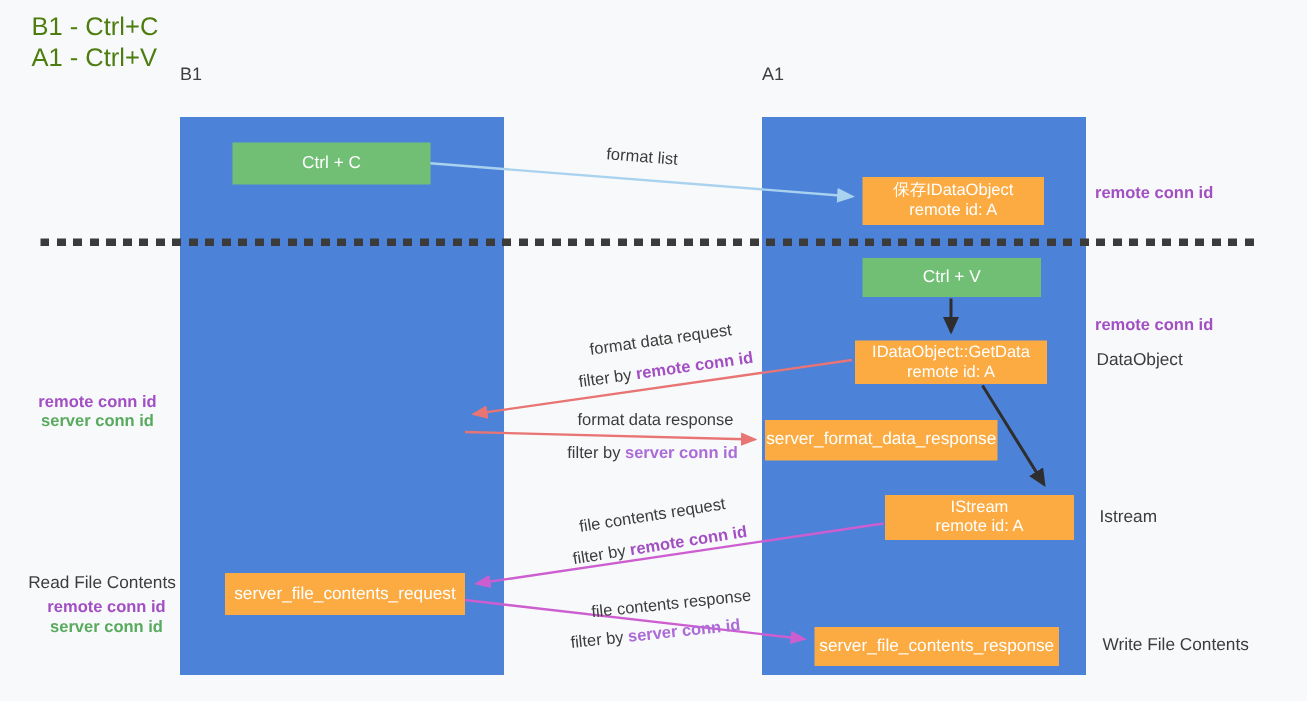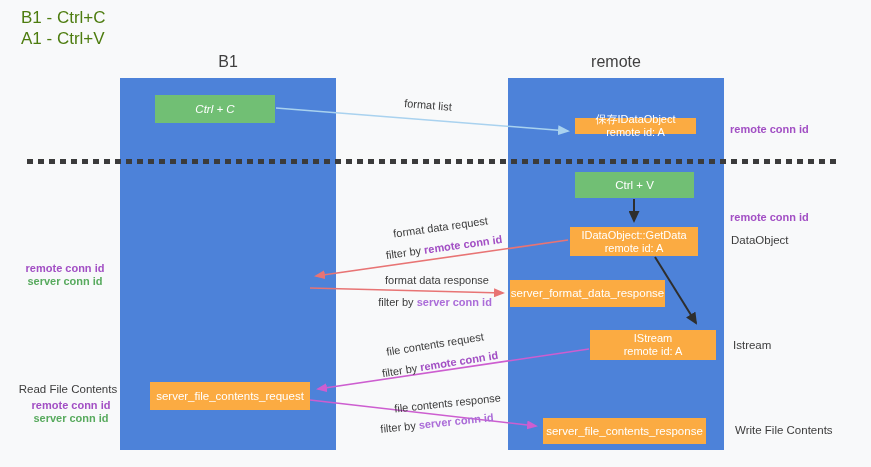--- a/index.html
+++ b/index.html
@@ -9,22 +9,22 @@
     width: 871px; height: 467px;
     background: #f8f9fa;
     font-family: "Liberation Sans", sans-serif;
     overflow: hidden;
   }
   .title {
     position: absolute; top: 7px; left: 0; width: 871px;
     text-align: left; color: #4d7c0f; font-size: 17px; line-height: 21px; margin-left: 21px;
   }
   .lane-header {
-    position: absolute; top: 54px; width: 216px;
-    text-align: center; color: #3f3f3f; font-size: 16px; line-height: 15px;
+    position: absolute; top: 42px; width: 216px;
+    text-align: left; color: #3f3f3f; font-size: 12px; line-height: 15px;
   }
   .lifeline {
     position: absolute; top: 78px; width: 216px; height: 372px;
     background: #4d82d9; z-index: 1;
   }
   .dashline {
     position: absolute; top: 159px; left: 27px; width: 811px; height: 5px;
     background: repeating-linear-gradient(90deg, #3b3b3b 0 6px, transparent 6px 11px);
     z-index: 5;
   }
@@ -53,21 +53,21 @@
 
   <div class="title">
     <div>B1 - Ctrl+C</div>
     <div>A1 - Ctrl+V</div>
   </div>
 
   <div class="lane-header" style="left:120px;">
     <div>B1</div>
   </div>
   <div class="lane-header" style="left:508px;">
-    <div>remote</div>
+    <div>A1</div>
   </div>
 
   <div class="lifeline" style="left:120px;"></div>
   <div class="lifeline" style="left:508px;"></div>
 
   <svg class="arrows" width="871" height="467">
     <defs>
       <marker id="mk-blue" markerUnits="userSpaceOnUse" markerWidth="12" markerHeight="10" refX="10" refY="5" orient="auto">
         <path d="M0,0 L12,5 L0,10 z" fill="#a9d2ef"></path>
       </marker>
@@ -85,25 +85,25 @@
     <line x1="634" y1="199" x2="634" y2="221" stroke="#2e2e2e" stroke-width="2" marker-end="url(#mk-black)"></line>
     <line x1="655" y1="257" x2="696" y2="323" stroke="#2e2e2e" stroke-width="2" marker-end="url(#mk-black)"></line>
     <line x1="568" y1="240" x2="316" y2="276" stroke="#e87474" stroke-width="1.6" marker-end="url(#mk-red)"></line>
     <line x1="310" y1="288" x2="503" y2="293" stroke="#e87474" stroke-width="1.6" marker-end="url(#mk-red)"></line>
     <line x1="589" y1="349" x2="318" y2="389" stroke="#cd5ed0" stroke-width="1.6" marker-end="url(#mk-mag)"></line>
     <line x1="310" y1="400" x2="536" y2="426" stroke="#cd5ed0" stroke-width="1.6" marker-end="url(#mk-mag)"></line>
   </svg>
 
   <div class="dashline"></div>
 
-  <div class="node green" style="left:155px; top:95px; width:120px; height:28px;font-style:italic;">
+  <div class="node green" style="left:155px; top:95px; width:132px; height:28px;">
     <span>Ctrl + C</span>
   </div>
 
-  <div class="node orange" style="left:575px; top:118px; width:121px; height:16px; font-size:11px;">
+  <div class="node orange" style="left:575px; top:118px; width:121px; height:32px; font-size:11px;">
     <span>保存IDataObject</span>
     <span>remote id: A</span>
   </div>
 
   <div class="node green" style="left:575px; top:172px; width:119px; height:26px;">
     <span>Ctrl + V</span>
   </div>
 
   <div class="node orange" style="left:570px; top:227px; width:128px; height:29px; font-size:11px;justify-content:center;">
     <span>IDataObject::GetData</span>

